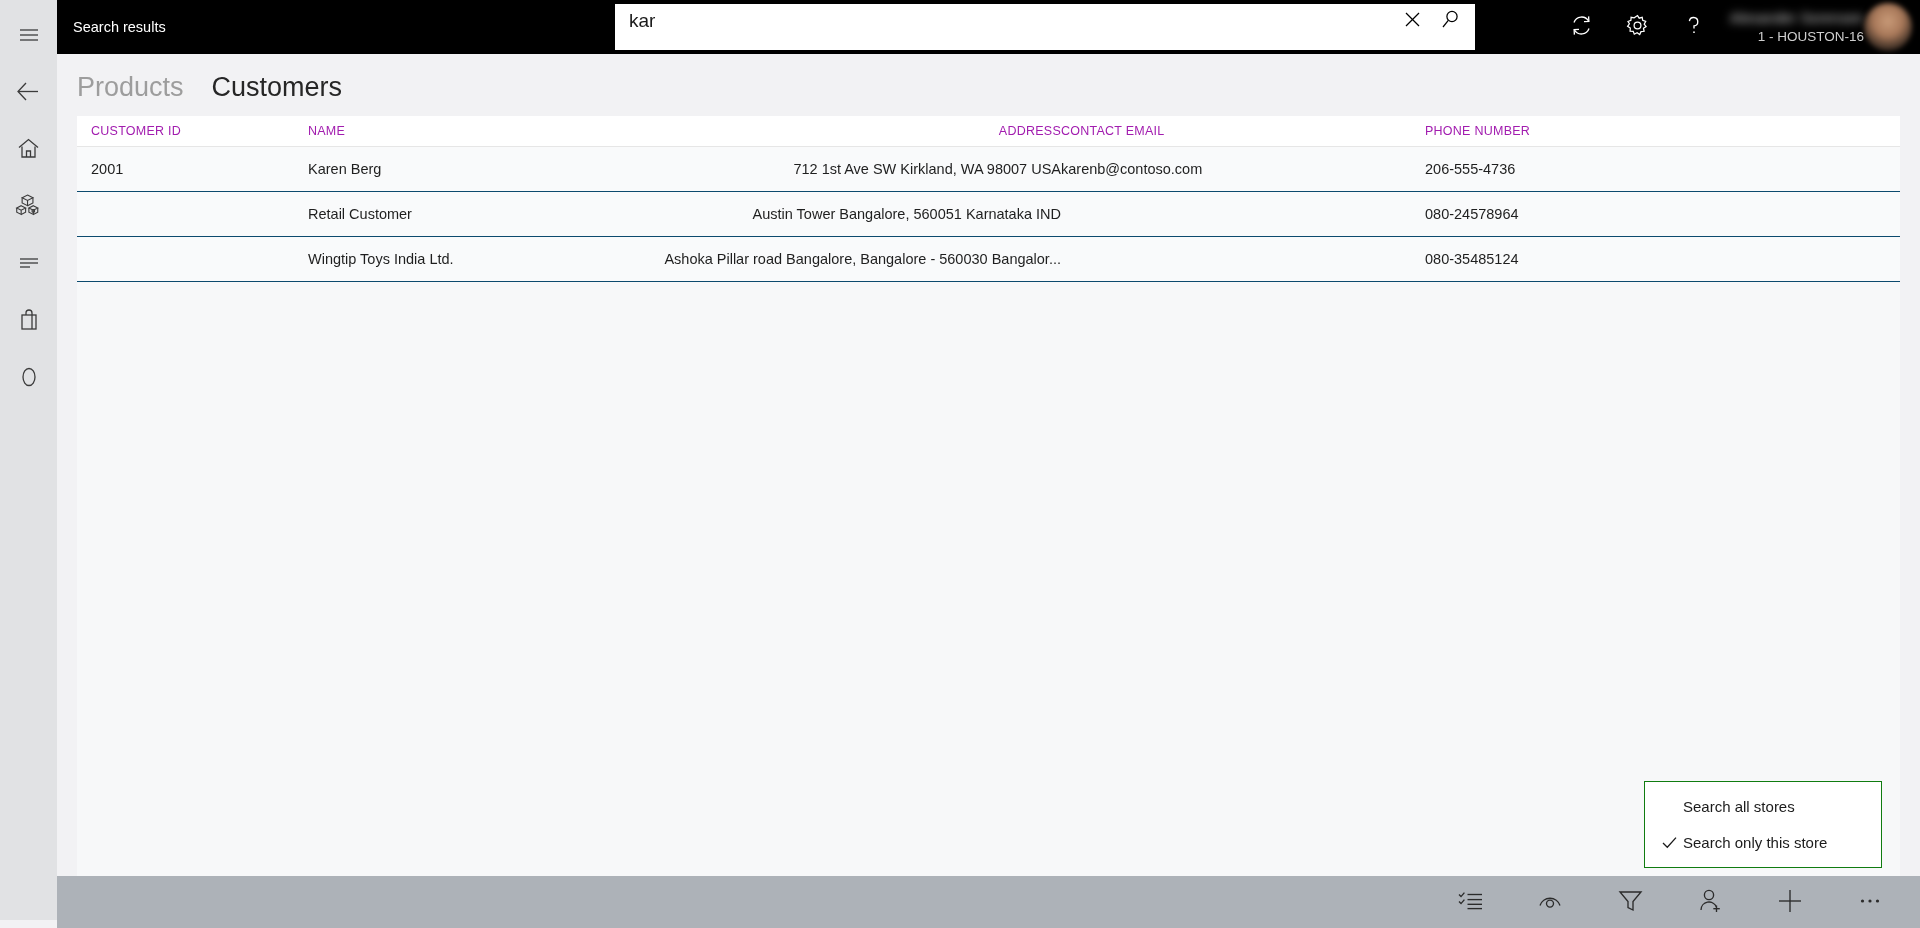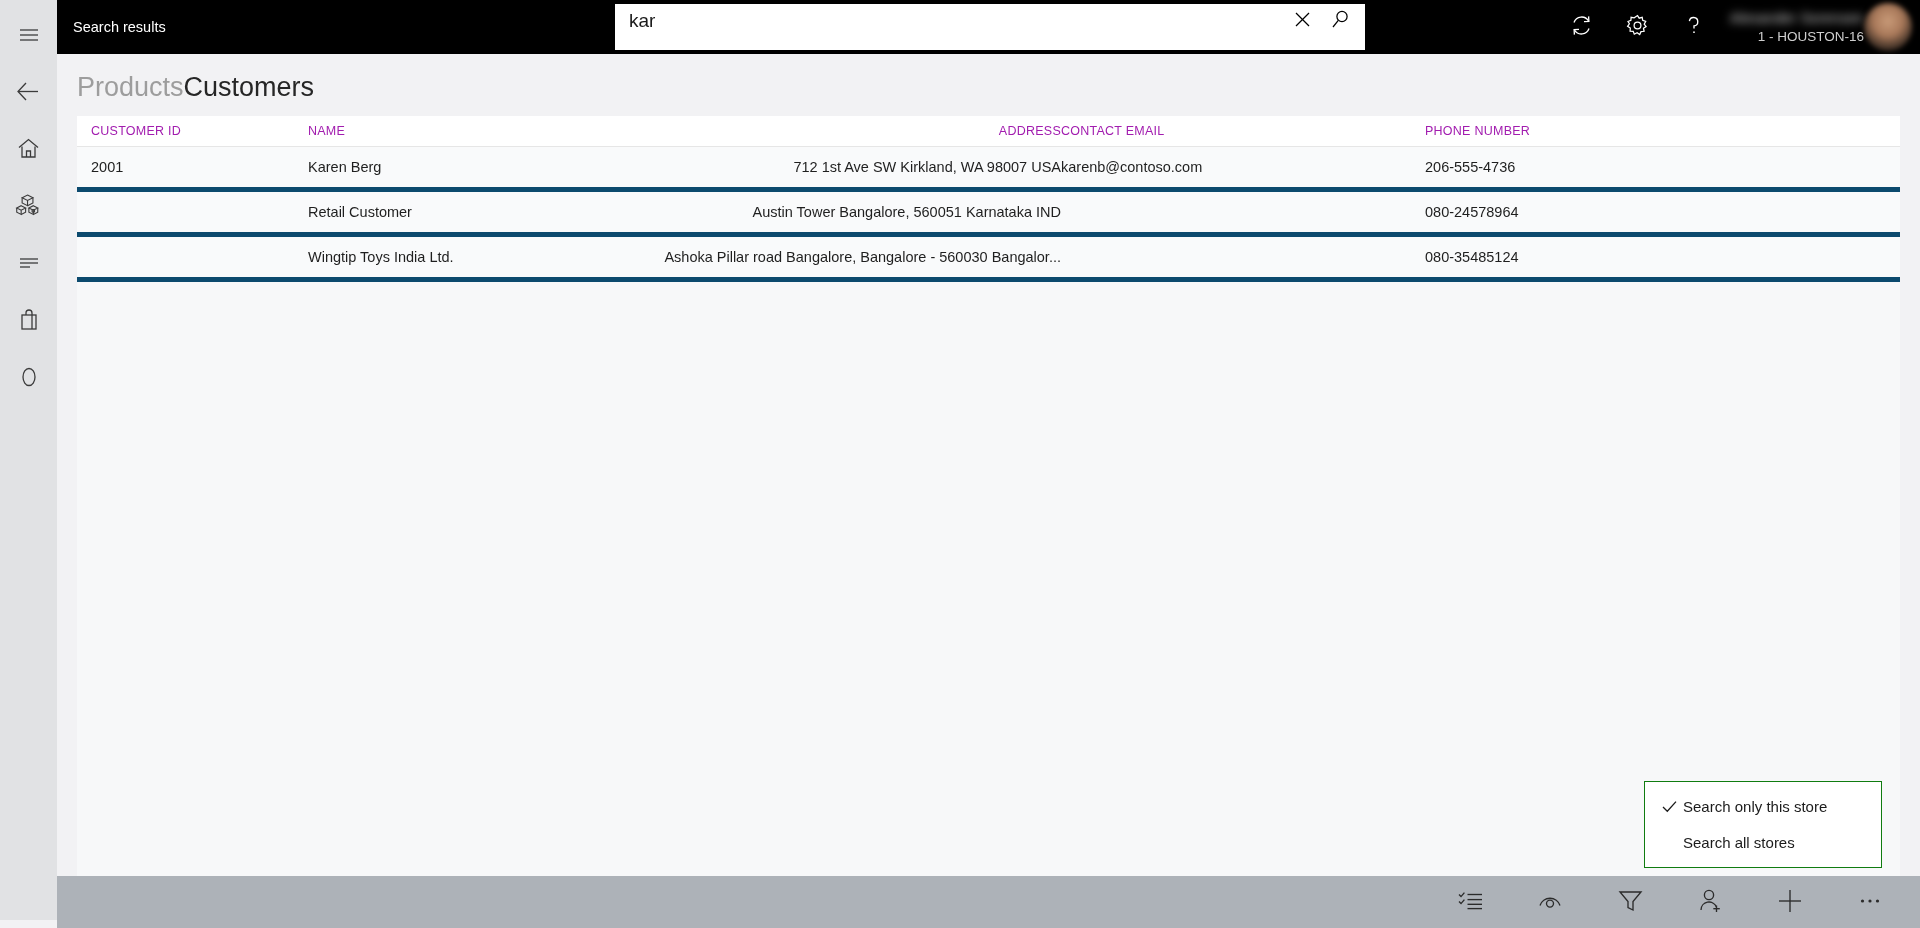--- a/index.html
+++ b/index.html
@@ -56,21 +56,21 @@
   .topbar-title {
     color: #ffffff;
     font-size: 14.5px;
     margin-left: 16px;
     white-space: nowrap;
   }
   .search-wrap {
     position: absolute;
     left: 558px;
     top: 4px;
-    width: 750px;
+    width: 860px;
     height: 46px;
     background: #ffffff;
     display: flex;
     align-items: center;
     padding: 0 6px 13px 14px;
   }
   .search-input {
     flex: 1 1 auto;
     border: none;
     outline: none;
@@ -141,20 +141,21 @@
     display: flex;
     flex-direction: column;
     min-height: 0;
     position: relative;
   }
 
   .tabs {
     display: flex;
     align-items: flex-end;
     padding: 16px 0 12px 20px;
+    gap: 28px;
     flex: 0 0 auto;
   }
   .tab {
     font-size: 27px;
     font-weight: 300;
     color: #9d9d9d;
     cursor: pointer;
     line-height: 34px;
   }
   .tab.active { color: #262626; }
@@ -186,21 +187,21 @@
 
   .grid-body {
     flex: 1 1 auto;
     background: #f7f8f9;
     overflow: hidden;
   }
   .grid-row {
     display: flex;
     align-items: center;
     height: 45px;
-    border-bottom: 5px solid #0c4a6e;
+    border-bottom: 1px solid #0c4a6e;
     background: #f9fafb;
     cursor: pointer;
   }
   .grid-row .cell {
     font-size: 14.5px;
     color: #1f1f1f;
     white-space: nowrap;
     overflow: hidden;
     text-overflow: ellipsis;
   }
@@ -450,34 +451,34 @@
             <div class="cell c-email"></div>
             <div class="cell c-phone">080-35485124</div>
           </div>
 
           <div class="grid-filler"></div>
         </div>
       </div>
 
       <div class="dropdown">
         <div class="dd-item">
+          <span class="dd-check hidden">
+            <svg width="17" height="17" viewBox="0 0 17 17" fill="none" stroke="currentColor" stroke-width="1.3">
+              <polyline points="2,9 6.3,13.2 15,3.6"></polyline>
+            </svg>
+          </span>
+          <span class="dd-label">Search all stores</span>
+        </div>
+        <div class="dd-item">
           <span class="dd-check">
             <svg width="17" height="17" viewBox="0 0 17 17" fill="none" stroke="currentColor" stroke-width="1.3">
               <polyline points="2,9 6.3,13.2 15,3.6"></polyline>
             </svg>
           </span>
           <span class="dd-label">Search only this store</span>
-        </div>
-        <div class="dd-item">
-          <span class="dd-check hidden">
-            <svg width="17" height="17" viewBox="0 0 17 17" fill="none" stroke="currentColor" stroke-width="1.3">
-              <polyline points="2,9 6.3,13.2 15,3.6"></polyline>
-            </svg>
-          </span>
-          <span class="dd-label">Search all stores</span>
         </div>
       </div>
 
     </div>
 
     <div class="bottombar">
 
       <button class="bb-btn">
         <span>
           <svg width="27" height="27" viewBox="0 0 27 27" fill="none" stroke="currentColor" stroke-width="1.35">

